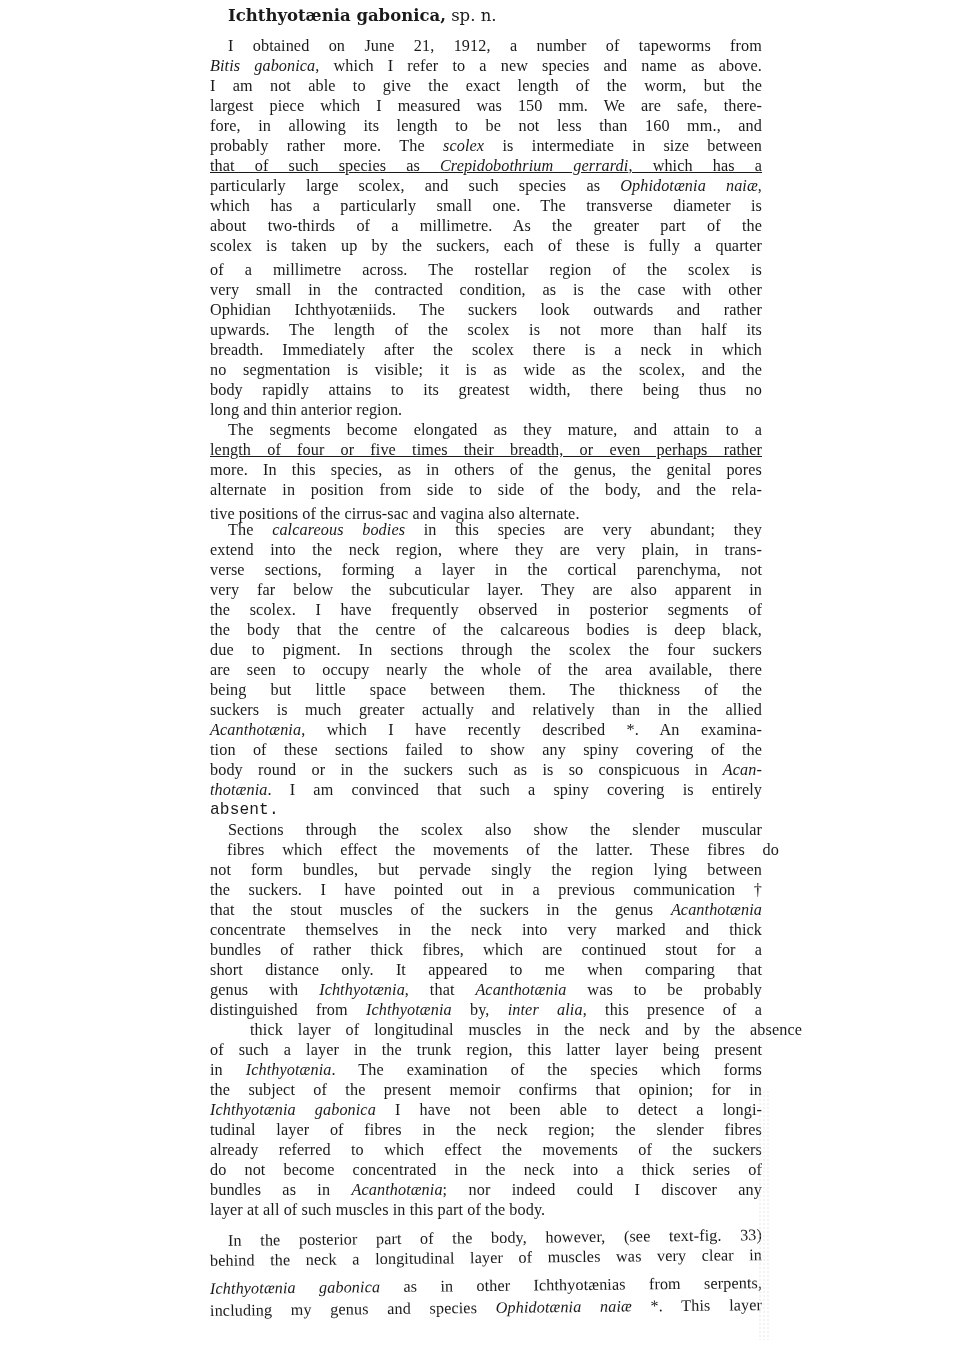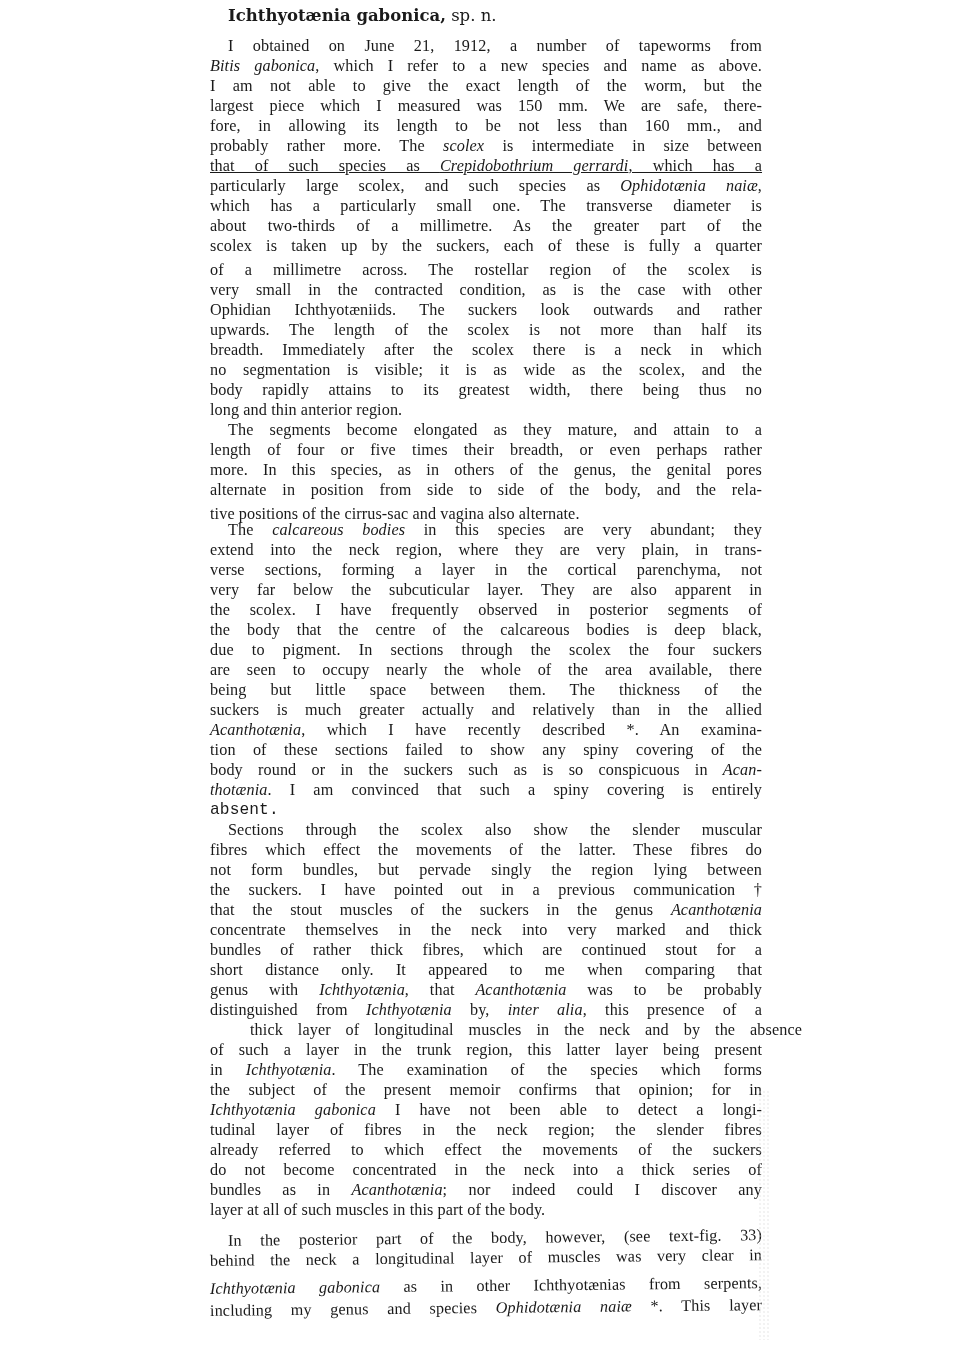--- a/index.html
+++ b/index.html
@@ -52,41 +52,41 @@
       <div class="line" style="top: 236px;"><span>scolex is taken up by the suckers, each of these is fully a quarter</span></div>
       <div class="line" style="top: 260px;"><span>of a millimetre across.  The rostellar region of the scolex is</span></div>
       <div class="line" style="top: 280px;"><span>very small in the contracted condition, as is the case with other</span></div>
       <div class="line" style="top: 300px;"><span>Ophidian Ichthyotæniids.  The suckers look outwards and rather</span></div>
       <div class="line" style="top: 320px;"><span>upwards.  The length of the scolex is not more than half its</span></div>
       <div class="line" style="top: 340px;"><span>breadth.  Immediately after the scolex there is a neck in which</span></div>
       <div class="line" style="top: 360px;"><span>no segmentation is visible; it is as wide as the scolex, and the</span></div>
       <div class="line" style="top: 380px;"><span>body rapidly attains to its greatest width, there being thus no</span></div>
       <div class="line last" style="top: 400px;"><span>long and thin anterior region.</span></div>
       <div class="line indent" style="top: 420px;"><span>The segments become elongated as they mature, and attain to a</span></div>
-      <div class="line" style="top: 440px;"><span>length of four or five times their breadth, or even perhaps rather</span></div>
+      <div class="line" style="top: 440px; text-decoration: underline;"><span>length of four or five times their breadth, or even perhaps rather</span></div>
       <div class="line" style="top: 460px;"><span>more.  In this species, as in others of the genus, the genital pores</span></div>
       <div class="line" style="top: 480px;"><span>alternate in position from side to side of the body, and the rela-</span></div>
       <div class="line last" style="top: 484px; margin-top: 20px;"><span>tive positions of the cirrus-sac and vagina also alternate.</span></div>
       <div class="line indent" style="top: 520px;"><span>The </span><i>calcareous bodies</i><span> in this species are very abundant; they</span></div>
       <div class="line" style="top: 540px;"><span>extend into the neck region, where they are very plain, in trans-</span></div>
       <div class="line" style="top: 560px;"><span>verse sections, forming a layer in the cortical parenchyma, not</span></div>
       <div class="line" style="top: 580px;"><span>very far below the subcuticular layer.  They are also apparent in</span></div>
       <div class="line" style="top: 600px;"><span>the scolex.  I have frequently observed in posterior segments of</span></div>
       <div class="line" style="top: 620px;"><span>the body that the centre of the calcareous bodies is deep black,</span></div>
       <div class="line" style="top: 640px;"><span>due to pigment.  In sections through the scolex the four suckers</span></div>
       <div class="line" style="top: 660px;"><span>are seen to occupy nearly the whole of the area available, there</span></div>
       <div class="line" style="top: 680px;"><span>being but little space between them.  The thickness of the</span></div>
       <div class="line" style="top: 700px;"><span>suckers is much greater actually and relatively than in the allied</span></div>
       <div class="line" style="top: 720px;"><i>Acanthotænia</i><span>, which I have recently described *.  An examina-</span></div>
       <div class="line" style="top: 740px;"><span>tion of these sections failed to show any spiny covering of the</span></div>
       <div class="line" style="top: 760px;"><span>body round or in the suckers such as is so conspicuous in </span><i>Acan-</i></div>
       <div class="line" style="top: 780px;"><i>thotænia</i><span>.  I am convinced that such a spiny covering is entirely</span></div>
       <div class="line last" style="top: 800px; font-family: Liberation Mono, monospace;"><span>absent.</span></div>
       <div class="line indent" style="top: 820px;"><span>Sections through the scolex also show the slender muscular</span></div>
-      <div class="line" style="top: 840px;"><span>fibres which effect the movements of the latter.  These fibres do</span></div>
+      <div class="line" style="top: 840px; margin-left: 17px;"><span>fibres which effect the movements of the latter.  These fibres do</span></div>
       <div class="line" style="top: 860px;"><span>not form bundles, but pervade singly the region lying between</span></div>
       <div class="line" style="top: 880px;"><span>the suckers.  I have pointed out in a previous communication †</span></div>
       <div class="line" style="top: 900px;"><span>that the stout muscles of the suckers in the genus </span><i>Acanthotænia</i></div>
       <div class="line" style="top: 920px;"><span>concentrate themselves in the neck into very marked and thick</span></div>
       <div class="line" style="top: 940px;"><span>bundles of rather thick fibres, which are continued stout for a</span></div>
       <div class="line" style="top: 960px;"><span>short distance only.  It appeared to me when comparing that</span></div>
       <div class="line" style="top: 980px;"><span>genus with </span><i>Ichthyotænia</i><span>, that </span><i>Acanthotænia</i><span> was to be probably</span></div>
       <div class="line" style="top: 1000px;"><span>distinguished from </span><i>Ichthyotænia</i><span> by, </span><i>inter alia</i><span>, this presence of a</span></div>
       <div class="line" style="top: 1020px; margin-left: 40px;"><span>thick layer of longitudinal muscles in the neck and by the absence</span></div>
       <div class="line" style="top: 1040px;"><span>of such a layer in the trunk region, this latter layer being present</span></div>

